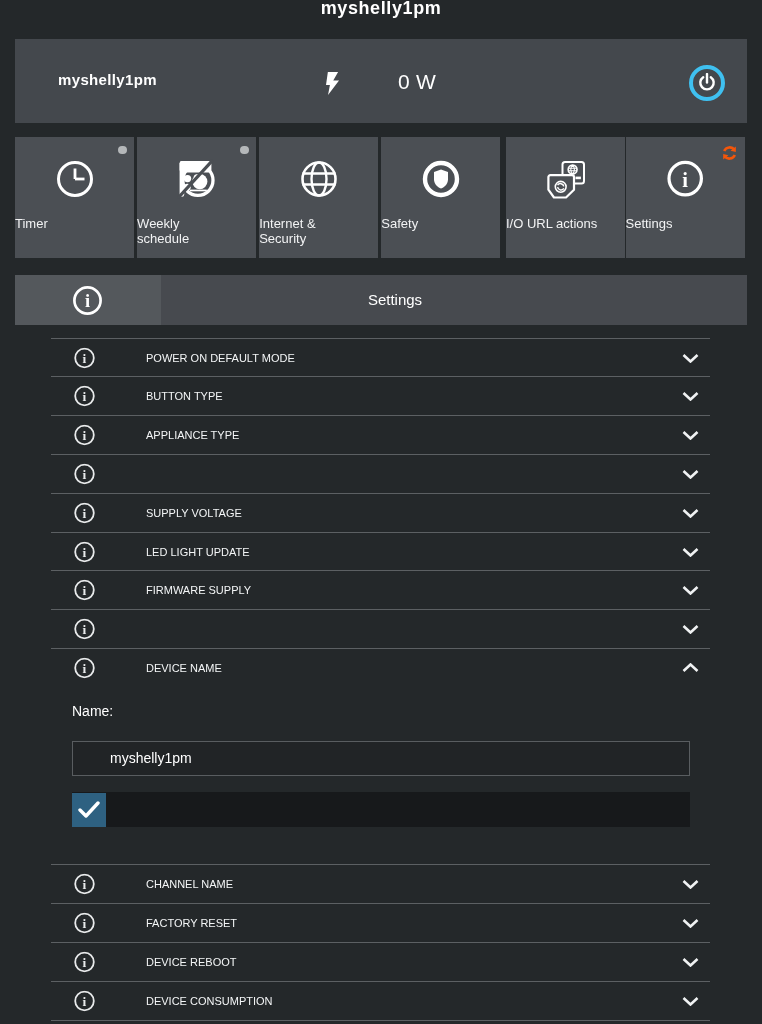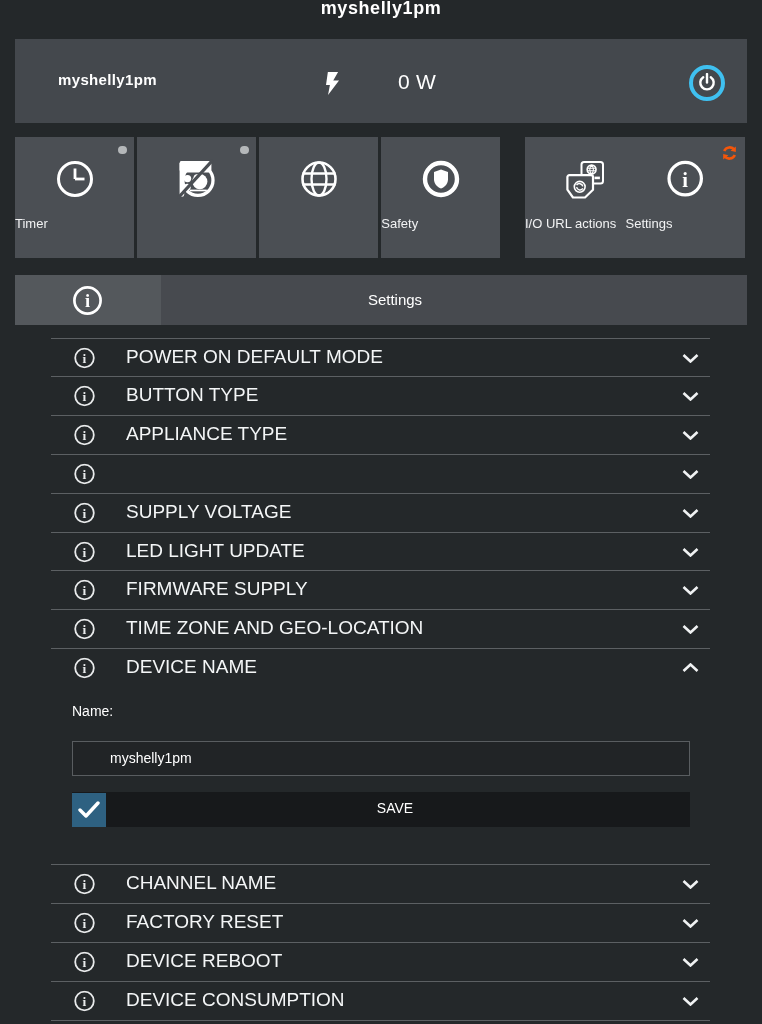--- a/index.html
+++ b/index.html
@@ -17,21 +17,21 @@
   .tlabel{position:absolute;top:80px;left:0;width:100%;font-size:13px;line-height:14.6px;color:#f2f3f4;}
   .dot{position:absolute;top:8.8px;right:7.5px;width:8.6px;height:8.6px;border-radius:50%;background:#b4b7b9;}
   .ticon{position:absolute;left:50%;top:42.3px;transform:translate(-50%,-50%);}
   
   #tabL{left:15px;top:274.8px;width:145.5px;height:50px;background:#54585c;}
   #tabR{left:160.5px;top:274.8px;width:586.5px;height:50px;background:#474a4f;}
   #tabtitle{left:0;top:292px;width:790px;text-align:center;font-size:15px;line-height:15px;color:#fff;}
   
   .sep{position:absolute;left:51px;width:659px;height:1px;background:#5c6063;}
   .row{position:absolute;left:51px;width:659px;height:38px;}
-  .rtext{position:absolute;left:75px;top:50%;transform:translateY(-53%);font-size:19px;color:#f4f6f7;}
+  .rtext{position:absolute;left:95px;top:50%;transform:translateY(-53%);font-size:11px;color:#f4f6f7;}
   .info{position:absolute;left:23px;top:50%;transform:translate(0,-50%);}
   .chev{position:absolute;left:631px;top:50%;transform:translateY(-50%);}
   
   #nlabel{left:72px;top:703px;font-size:14px;color:#fff;}
   #inp{left:72px;top:741px;width:616px;height:33px;border:1px solid #595d60;background:#212426;}
   #inptext{left:110px;top:750px;font-size:14px;color:#fff;}
   #savebtn{left:72px;top:792px;width:618px;height:35px;background:#17191b;}
   #chk{position:absolute;left:0;top:0.5px;width:34px;height:34px;background:#2e6181;}
   #savetext{position:absolute;left:0;top:8.5px;width:646px;text-align:center;font-size:14px;line-height:14px;color:#fff;}
 </style>
@@ -67,37 +67,39 @@
     <circle cx="20.9" cy="21.3" r="15.1" fill="none" stroke="#fff" stroke-width="3.3"></circle>
     <rect x="2.6" y="2" width="31.8" height="11.4" rx="3" fill="#fff"></rect>
     <rect x="2.6" y="2" width="4.6" height="35.7" rx="2.2" fill="#fff"></rect>
     <circle cx="22.8" cy="22.6" r="7.6" fill="#fff"></circle>
     <rect x="12.8" y="30.6" width="17" height="1.7" fill="#fff"></rect>
     <circle cx="10.5" cy="19.6" r="3.7" fill="#fff"></circle>
     <circle cx="20.1" cy="18.6" r="3.4" fill="#fff"></circle>
     <circle cx="10.3" cy="28.2" r="3.4" fill="#fff"></circle>
     <line x1="0.8" y1="39.2" x2="35.8" y2="1.2" stroke="#4b4f54" stroke-width="3.2"></line>
   </svg>
+  <div class="tlabel">Weekly<br>schedule</div>
 </div>
 <div class="abs tile" style="left:259.2px">
   <svg class="ticon" width="38" height="38" viewBox="0 0 38 38">
     <circle cx="19" cy="19" r="16.5" fill="none" stroke="#fff" stroke-width="2.6"></circle>
     <ellipse cx="19" cy="19" rx="7.5" ry="16.5" fill="none" stroke="#fff" stroke-width="2.4"></ellipse>
     <line x1="2.5" y1="13.5" x2="35.5" y2="13.5" stroke="#fff" stroke-width="2.4"></line>
     <line x1="2.5" y1="24.5" x2="35.5" y2="24.5" stroke="#fff" stroke-width="2.4"></line>
   </svg>
+  <div class="tlabel">Internet &amp;<br>Security</div>
 </div>
 <div class="abs tile" style="left:381.3px">
   <svg class="ticon" width="38" height="38" viewBox="0 0 38 38">
     <circle cx="19" cy="19" r="16" fill="none" stroke="#fff" stroke-width="4.4"></circle>
     <path d="M19,9.5 l7,2.6 v7.4 c0,4.5 -3.5,7.6 -7,9 c-3.5,-1.4 -7,-4.5 -7,-9 v-7.4 z" fill="#fff"></path>
   </svg>
   <div class="tlabel">Safety</div>
 </div>
-<div class="abs tile" style="left:525px">
+<div class="abs tile" style="left:506px">
   <svg class="ticon" width="40" height="40" viewBox="0 0 40 40">
     <g fill="none" stroke="#fff" stroke-width="2">
       <rect x="16.5" y="3" width="21.5" height="21.5" rx="2.5"></rect>
       <circle cx="26.6" cy="10.5" r="4.4" stroke-width="1.7"></circle>
       <path d="M22.4,9.2 h8.4 M22.4,11.8 h8.4 M26.6,6.1 a6.3,6.3 0 0,1 0,8.8 M26.6,6.1 a6.3,6.3 0 0,0 0,8.8" stroke-width="1.1"></path>
     </g>
     <path d="M4.4,16.1 a2,2 0 0,0 -2,2 V30.7 L8,38.5 H20 L28,30.7 V18.1 a2,2 0 0,0 -2,-2 Z" fill="#4b4f54" stroke="#fff" stroke-width="2.2" stroke-linejoin="round"></path>
     <circle cx="14.7" cy="27.8" r="5.4" fill="none" stroke="#fff" stroke-width="1.6"></circle>
     <path d="M11.6,26.2 a3.4,3.4 0 0,1 6.2,1.2 M17.8,29.4 a3.4,3.4 0 0,1 -6.2,-1.2" fill="none" stroke="#fff" stroke-width="1.5"></path>
     <rect x="29.5" y="17.6" width="5.4" height="2.6" fill="#fff"></rect>
@@ -204,21 +206,20 @@
 <svg class="chev" width="17" height="10" viewBox="0 0 17 10">
       <polyline points="1.5,2 8.5,8.5 15.5,2" fill="none" stroke="#f0f2f3" stroke-width="2.6"></polyline>
     </svg>
 </div>
 <div class="sep" style="top:609.2px"></div>
 <div class="row" style="top:610.2px">
 <svg class="info" width="21" height="21" viewBox="0 0 21 21">
       <circle cx="10.5" cy="10.5" r="9.3" fill="none" stroke="#e8eaeb" stroke-width="1.8"></circle>
       <text x="10.5" y="15" text-anchor="middle" font-family="Liberation Serif" font-size="13.5" font-weight="bold" fill="#e8eaeb">i</text>
     </svg>
-<span class="rtext">TIME ZONE AND GEO-LOCATION</span>
 <svg class="chev" width="17" height="10" viewBox="0 0 17 10">
       <polyline points="1.5,2 8.5,8.5 15.5,2" fill="none" stroke="#f0f2f3" stroke-width="2.6"></polyline>
     </svg>
 </div>
 <div class="sep" style="top:648.0px"></div>
 <div class="row" style="top:649.0px">
 <svg class="info" width="21" height="21" viewBox="0 0 21 21">
       <circle cx="10.5" cy="10.5" r="9.3" fill="none" stroke="#e8eaeb" stroke-width="1.8"></circle>
       <text x="10.5" y="15" text-anchor="middle" font-family="Liberation Serif" font-size="13.5" font-weight="bold" fill="#e8eaeb">i</text>
     </svg>
@@ -275,14 +276,13 @@
 
 <div class="abs" id="nlabel">Name:</div>
 <div class="abs" id="inp"></div>
 <div class="abs" id="inptext">myshelly1pm</div>
 <div class="abs" id="savebtn">
   <div id="chk">
     <svg style="position:absolute;left:6px;top:8px" width="22" height="18" viewBox="0 0 22 18">
       <polyline points="2,9 8,15 20,2" fill="none" stroke="#fff" stroke-width="3.4" stroke-linecap="round" stroke-linejoin="round"></polyline>
     </svg>
   </div>
-  <div id="savetext">SAVE</div>
 </div>
 
 </body></html>

